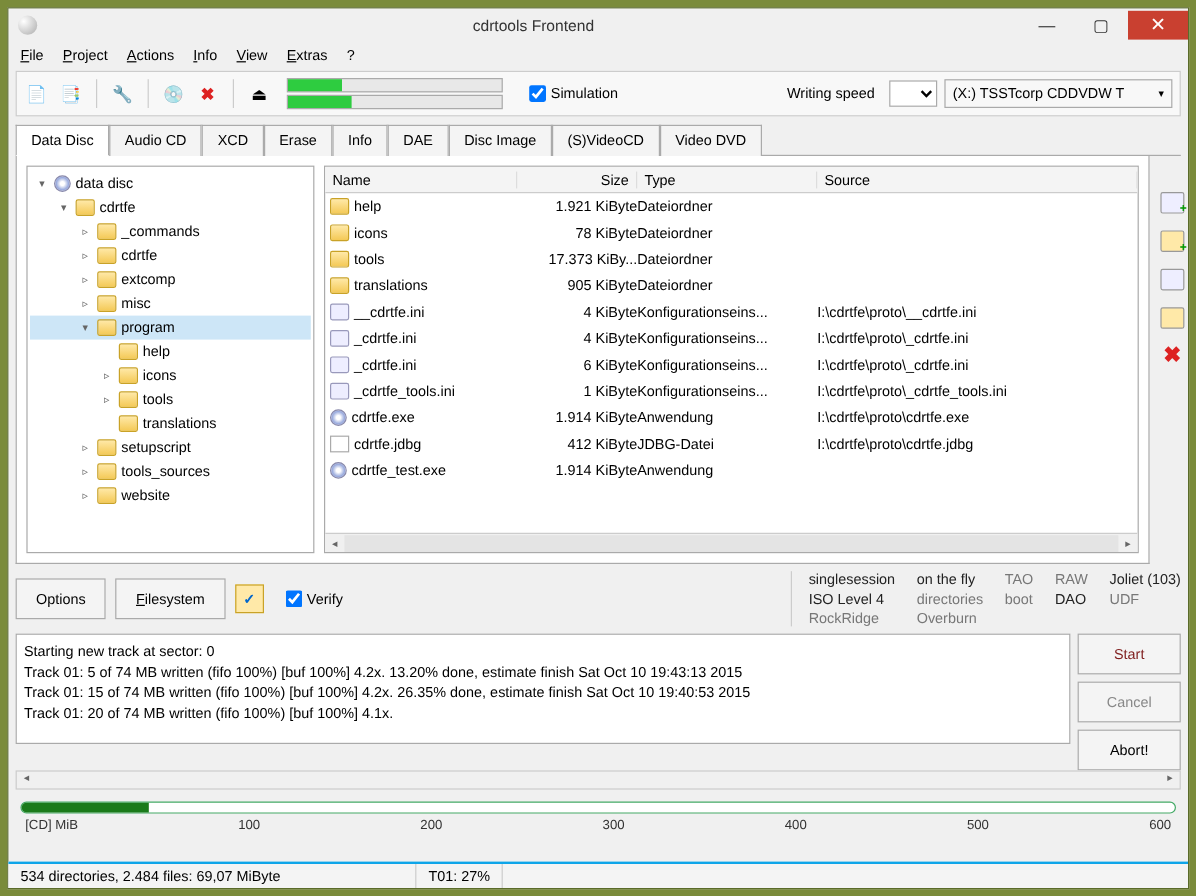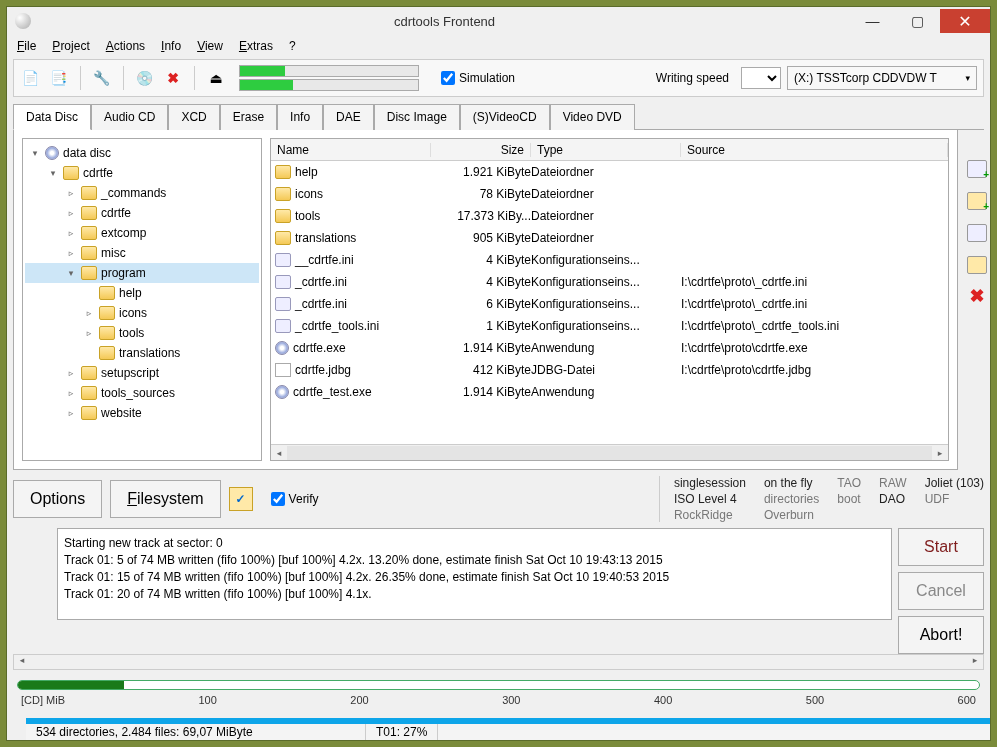--- a/index.html
+++ b/index.html
@@ -52,36 +52,36 @@
 .fico.ini { background: #eef; border: 1px solid #99b; border-radius: 2px; }
 .fico.exe { width: 14px; height: 14px; border-radius: 50%; background: radial-gradient(circle,#fff 20%,#9ad 60%,#fff); border: 1px solid #88a; }
 .fl-scroll { height: 16px; background: #f0f0f0; border-top: 1px solid #ccc; display: flex; align-items: center; }
 .fl-scroll .lr { width: 16px; text-align: center; color: #666; font-size: 9px; }
 .fl-scroll .track { flex: 1; background: #e4e4e4; height: 14px; }
 .side-icons { width: 26px; display: flex; flex-direction: column; align-items: center; gap: 14px; padding-top: 30px; }
 .sico { width: 20px; height: 18px; border: 1px solid #999; border-radius: 2px; position: relative; }
 .sico.add::after { content: "+"; position: absolute; right: -3px; bottom: -3px; font-size: 10px; color: #090; font-weight: bold; }
 .sico.x { border: none; color: #d22; font-size: 18px; font-weight: bold; text-align: center; line-height: 16px; }
 .opts-row { display: flex; align-items: center; margin: 6px 6px 0 6px; gap: 8px; height: 46px; }
-.btn { padding: 9px 16px; border: 1px solid #aaa; background: #f4f4f4; font-size: 16px; }
+.btn { padding: 9px 16px; border: 1px solid #aaa; background: #f4f4f4; font-size: 12px; }
 .vico { width: 24px; height: 24px; border: 1px solid #c9a227; background: #ffe9a8; display: flex; align-items: center; justify-content: center; color: #06c; font-weight: bold; }
 .sess-table { margin-left: auto; display: grid; grid-template-columns: repeat(5, auto); gap: 2px 18px; font-size: 12px; color: #777; border-left: 1px solid #ccc; padding-left: 14px; }
 .sess-table .on { color: #222; }
 .log { margin: 6px 6px 0 6px; display: flex; gap: 6px; }
-.log-text { flex: 1; border: 1px solid #aaa; background: #fff; height: 92px; padding: 6px; font-size: 12px; line-height: 17px; overflow: auto; white-space: nowrap; margin-left: 44px; }
+.log-text { flex: 1; border: 1px solid #aaa; background: #fff; height: 92px; padding: 6px; font-size: 12px; line-height: 17px; overflow: auto; white-space: nowrap; }
 .log-btns { width: 86px; display: flex; flex-direction: column; gap: 6px; }
 .log-btns .btn { width: 100%; text-align: center; }
 .log-scroll { margin: 0 6px; height: 16px; background: #f0f0f0; border: 1px solid #ccc; display: flex; }
 .log-scroll .lr { width: 16px; text-align: center; color: #666; font-size: 9px; }
 .log-scroll .track { flex: 1; }
 .cd-bar { margin: 10px 10px 4px 10px; }
 .cd-track { height: 10px; border: 1px solid #4a6; border-radius: 5px; background: #fff; position: relative; }
 .cd-fill { height: 100%; background: #1a7a1a; border-radius: 5px 0 0 5px; }
 .ruler { display: flex; justify-content: space-between; font-size: 11px; color: #333; margin-top: 4px; padding: 0 4px; }
-.status { height: 22px; border-top: 6px solid #0ea5e9; display: flex; align-items: center; font-size: 12px; background: #f4f4f4; margin-top: auto; margin-left: 19px; }
+.status { height: 22px; border-top: 2px solid #0ea5e9; display: flex; align-items: center; font-size: 12px; background: #f4f4f4; margin-top: auto; }
 .status .cell { padding: 0 10px; border-right: 1px solid #ccc; height: 100%; display: flex; align-items: center; }
 .status .cell:first-child { width: 340px; }
 </style>
 </head>
 <body>
 
 <div class="window">
   <div class="titlebar">
     <div class="titlebar-icon"></div>
     <div class="titlebar-text">cdrtools Frontend</div>
@@ -262,20 +262,21 @@
               <div class="col-type">Dateiordner</div>
               <div class="col-src"></div>
             </div>
             <div class="fl-row">
               <div class="col-name">
                 <span class="fico ini"></span>
                 <span>__cdrtfe.ini</span>
               </div>
               <div class="col-size">4 KiByte</div>
               <div class="col-type">Konfigurationseins...</div>
+              <div class="col-src">I:\cdrtfe\proto\__cdrtfe.ini</div>
             </div>
             <div class="fl-row">
               <div class="col-name">
                 <span class="fico ini"></span>
                 <span>_cdrtfe.ini</span>
               </div>
               <div class="col-size">4 KiByte</div>
               <div class="col-type">Konfigurationseins...</div>
               <div class="col-src">I:\cdrtfe\proto\_cdrtfe.ini</div>
             </div>

